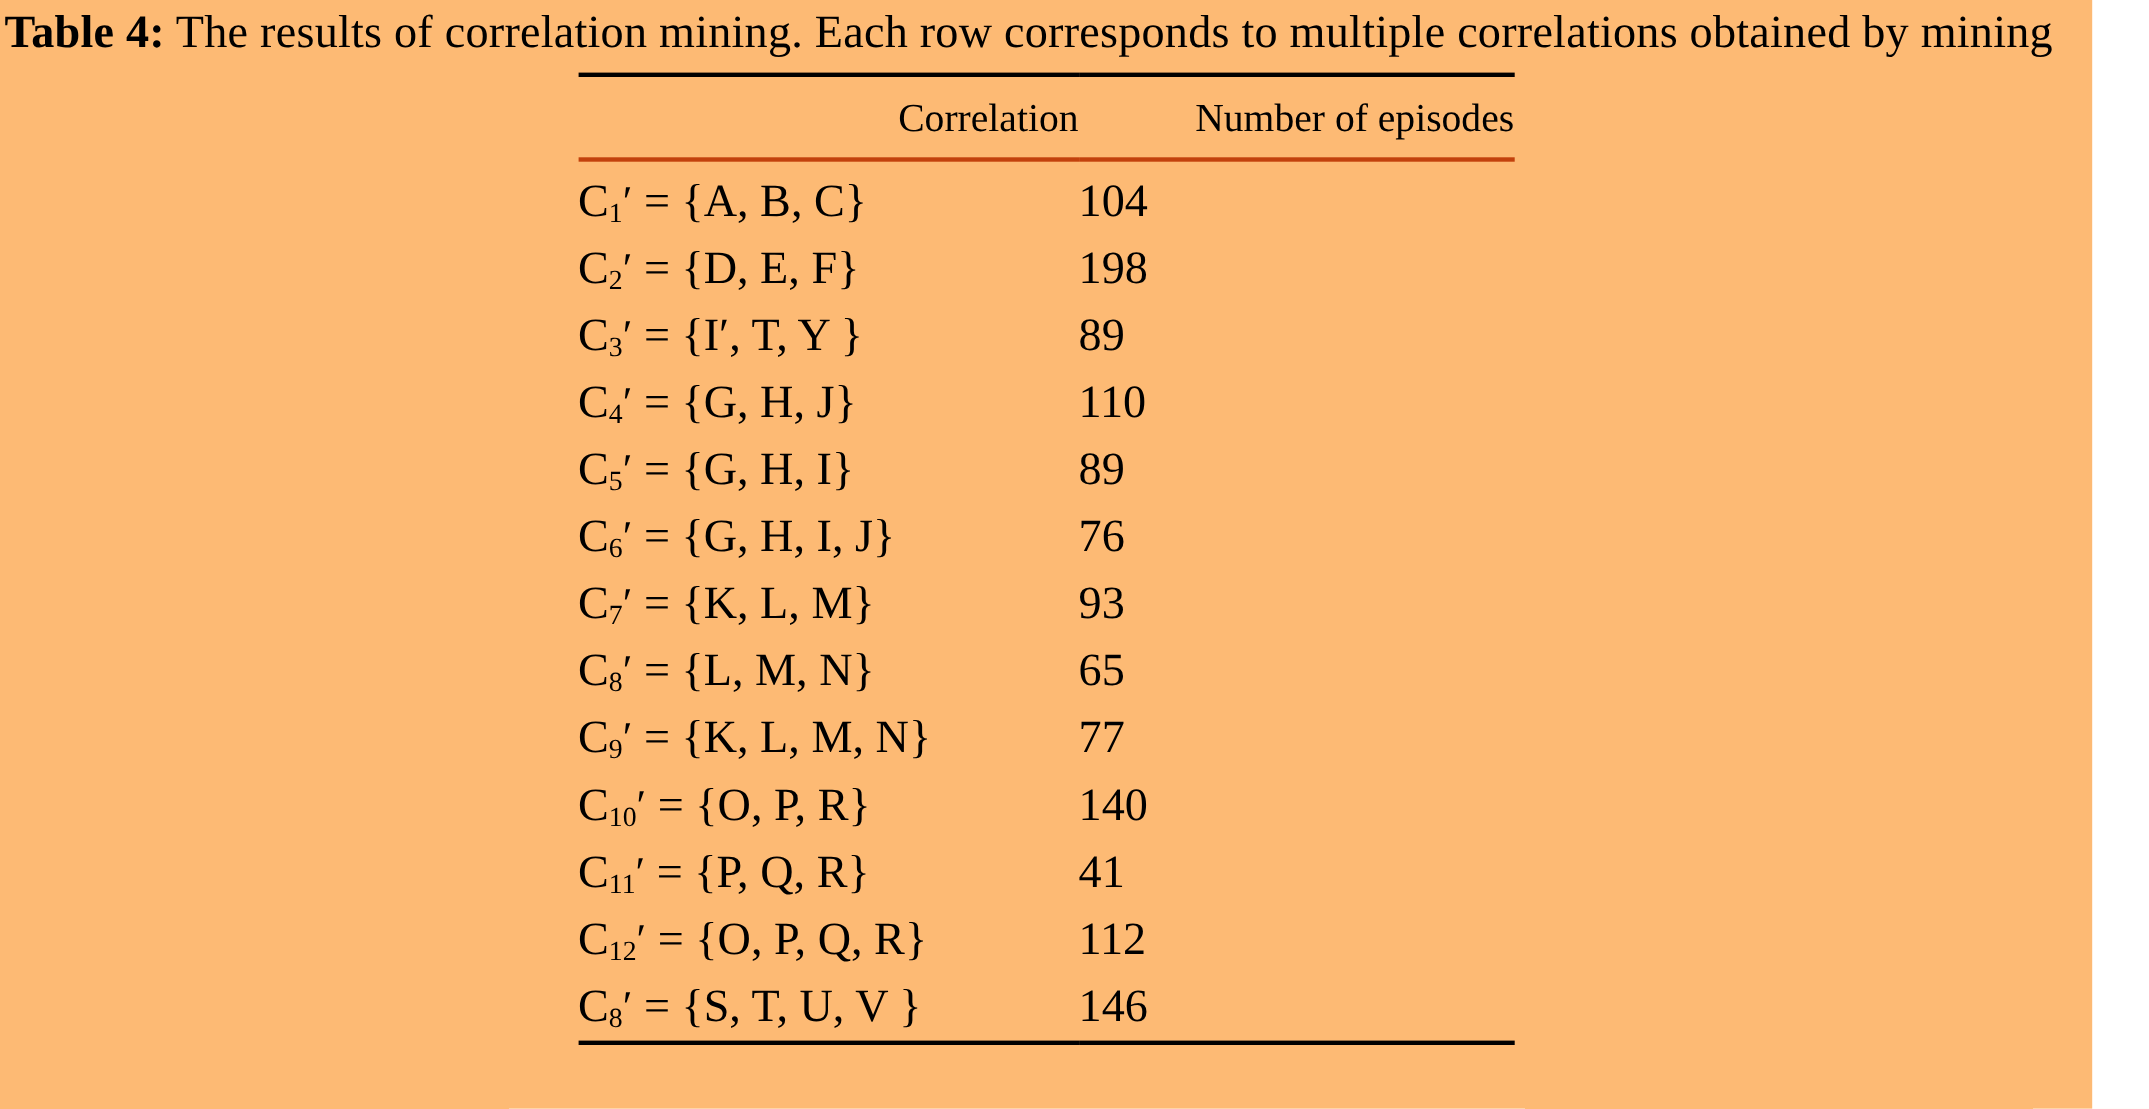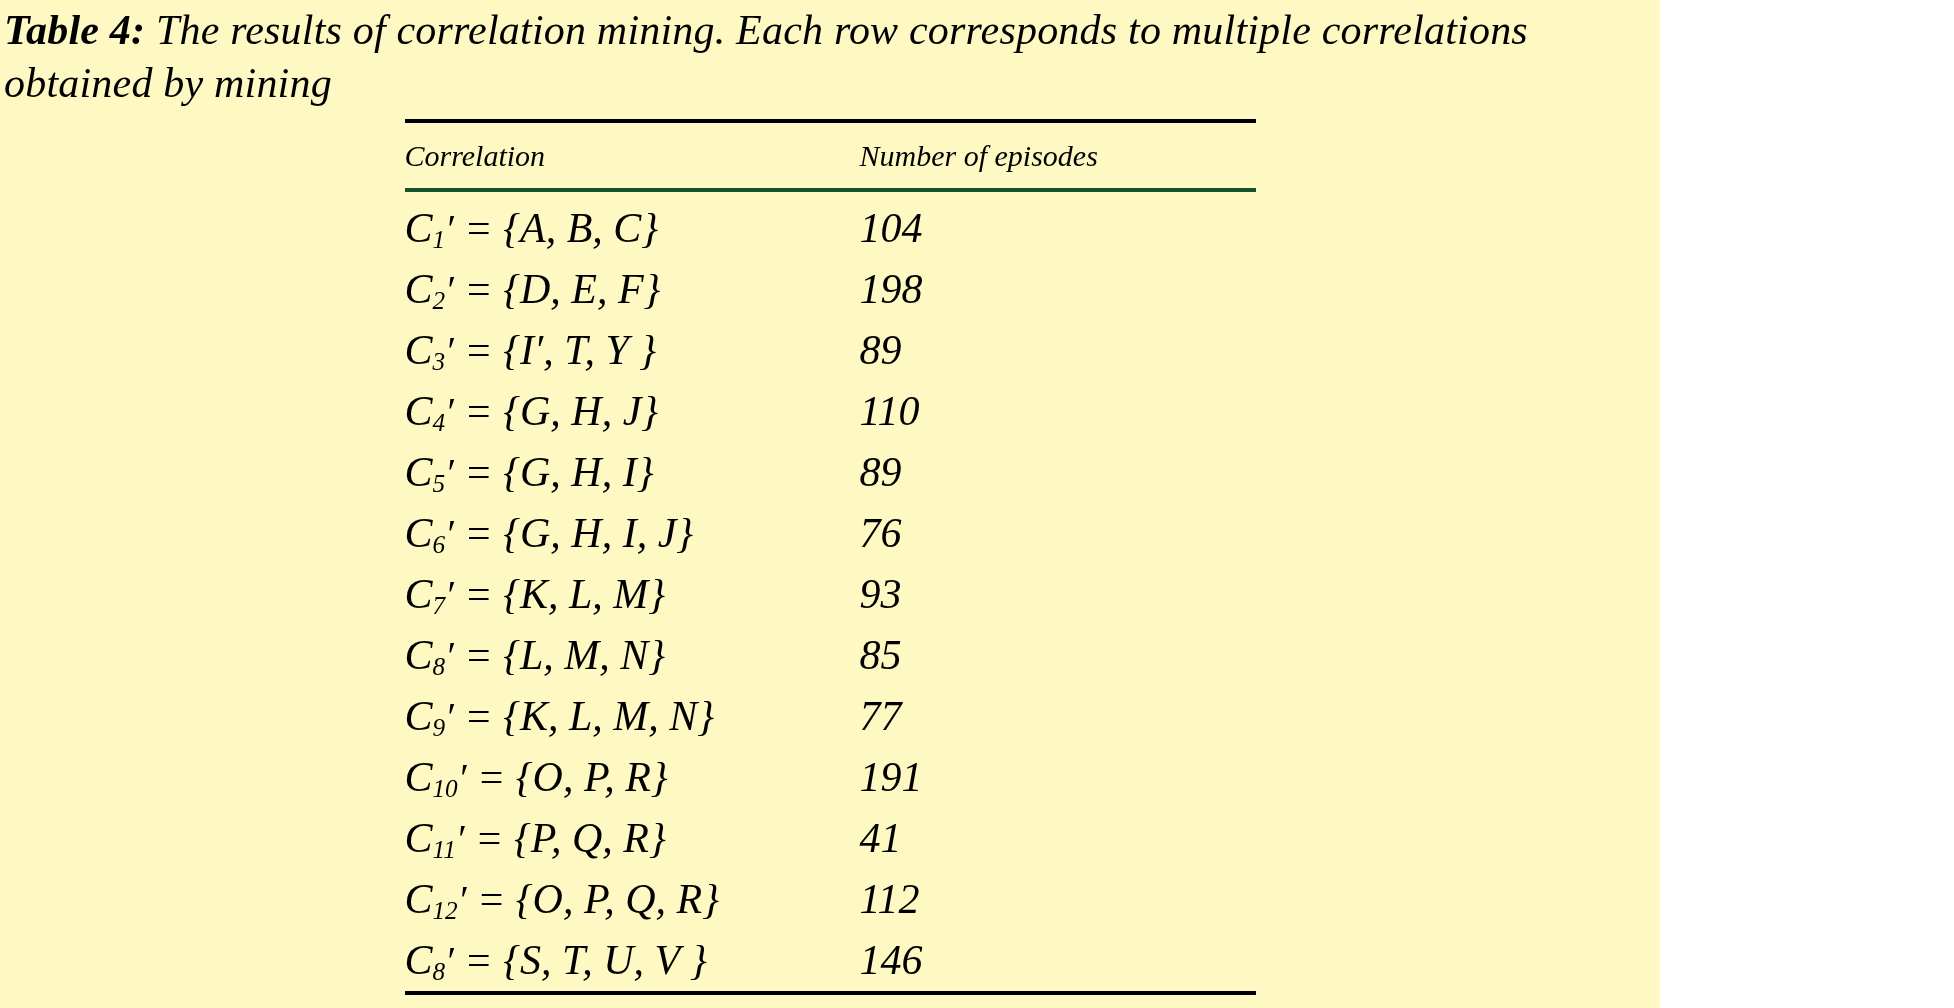--- a/index.html
+++ b/index.html
@@ -6,25 +6,24 @@
     margin: 0;
     padding: 0;
     background: #ffffff;
     color: #000000;
     width: 1954px;
     height: 1008px;
     overflow: hidden;
     font-family: "Liberation Serif", "DejaVu Serif", serif;
   }
   .page {
-    width: 1660px;
+    width: 1902px;
     height: 1008px;
-    background: #fef9c3;
+    background: #fdba74;
     position: relative;
-    font-style: italic;
   }
   .caption {
     font-size: 42px;
     line-height: 1.26;
     padding: 4px 6px 0 4px;
     letter-spacing: 0.2px;
   }
   .caption .caption-label {
     font-weight: bold;
   }
@@ -34,24 +33,24 @@
   }
   table.paper-table {
     width: 100%;
     border-collapse: collapse;
     border-top: 4px solid #000000;
     border-bottom: 4px solid #000000;
     font-size: 42px;
   }
   table.paper-table thead th {
     font-weight: normal;
-    text-align: left;
+    text-align: right;
     padding: 16px 0 15px 0;
-    border-bottom: 4px solid #14532d;
-    font-size: 30px;
+    border-bottom: 4px solid #c2410c;
+    font-size: 36px;
   }
   table.paper-table th.col-correlation,
   table.paper-table td.cell-correlation {
     width: 455px;
   }
   table.paper-table tbody td {
     padding: 0;
     height: 61px;
     vertical-align: middle;
     white-space: nowrap;
@@ -112,29 +111,29 @@
           <tr>
             <td class="cell-correlation"><span>C</span><span class="csub">6</span><span class="cprime">′</span><span> = {G, H, I, J}</span></td>
             <td class="cell-episodes">76</td>
           </tr>
           <tr>
             <td class="cell-correlation"><span>C</span><span class="csub">7</span><span class="cprime">′</span><span> = {K, L, M}</span></td>
             <td class="cell-episodes">93</td>
           </tr>
           <tr>
             <td class="cell-correlation"><span>C</span><span class="csub">8</span><span class="cprime">′</span><span> = {L, M, N}</span></td>
-            <td class="cell-episodes">85</td>
+            <td class="cell-episodes">65</td>
           </tr>
           <tr>
             <td class="cell-correlation"><span>C</span><span class="csub">9</span><span class="cprime">′</span><span> = {K, L, M, N}</span></td>
             <td class="cell-episodes">77</td>
           </tr>
           <tr>
             <td class="cell-correlation"><span>C</span><span class="csub">10</span><span class="cprime">′</span><span> = {O, P, R}</span></td>
-            <td class="cell-episodes">191</td>
+            <td class="cell-episodes">140</td>
           </tr>
           <tr>
             <td class="cell-correlation"><span>C</span><span class="csub">11</span><span class="cprime">′</span><span> = {P, Q, R}</span></td>
             <td class="cell-episodes">41</td>
           </tr>
           <tr>
             <td class="cell-correlation"><span>C</span><span class="csub">12</span><span class="cprime">′</span><span> = {O, P, Q, R}</span></td>
             <td class="cell-episodes">112</td>
           </tr>
           <tr>

